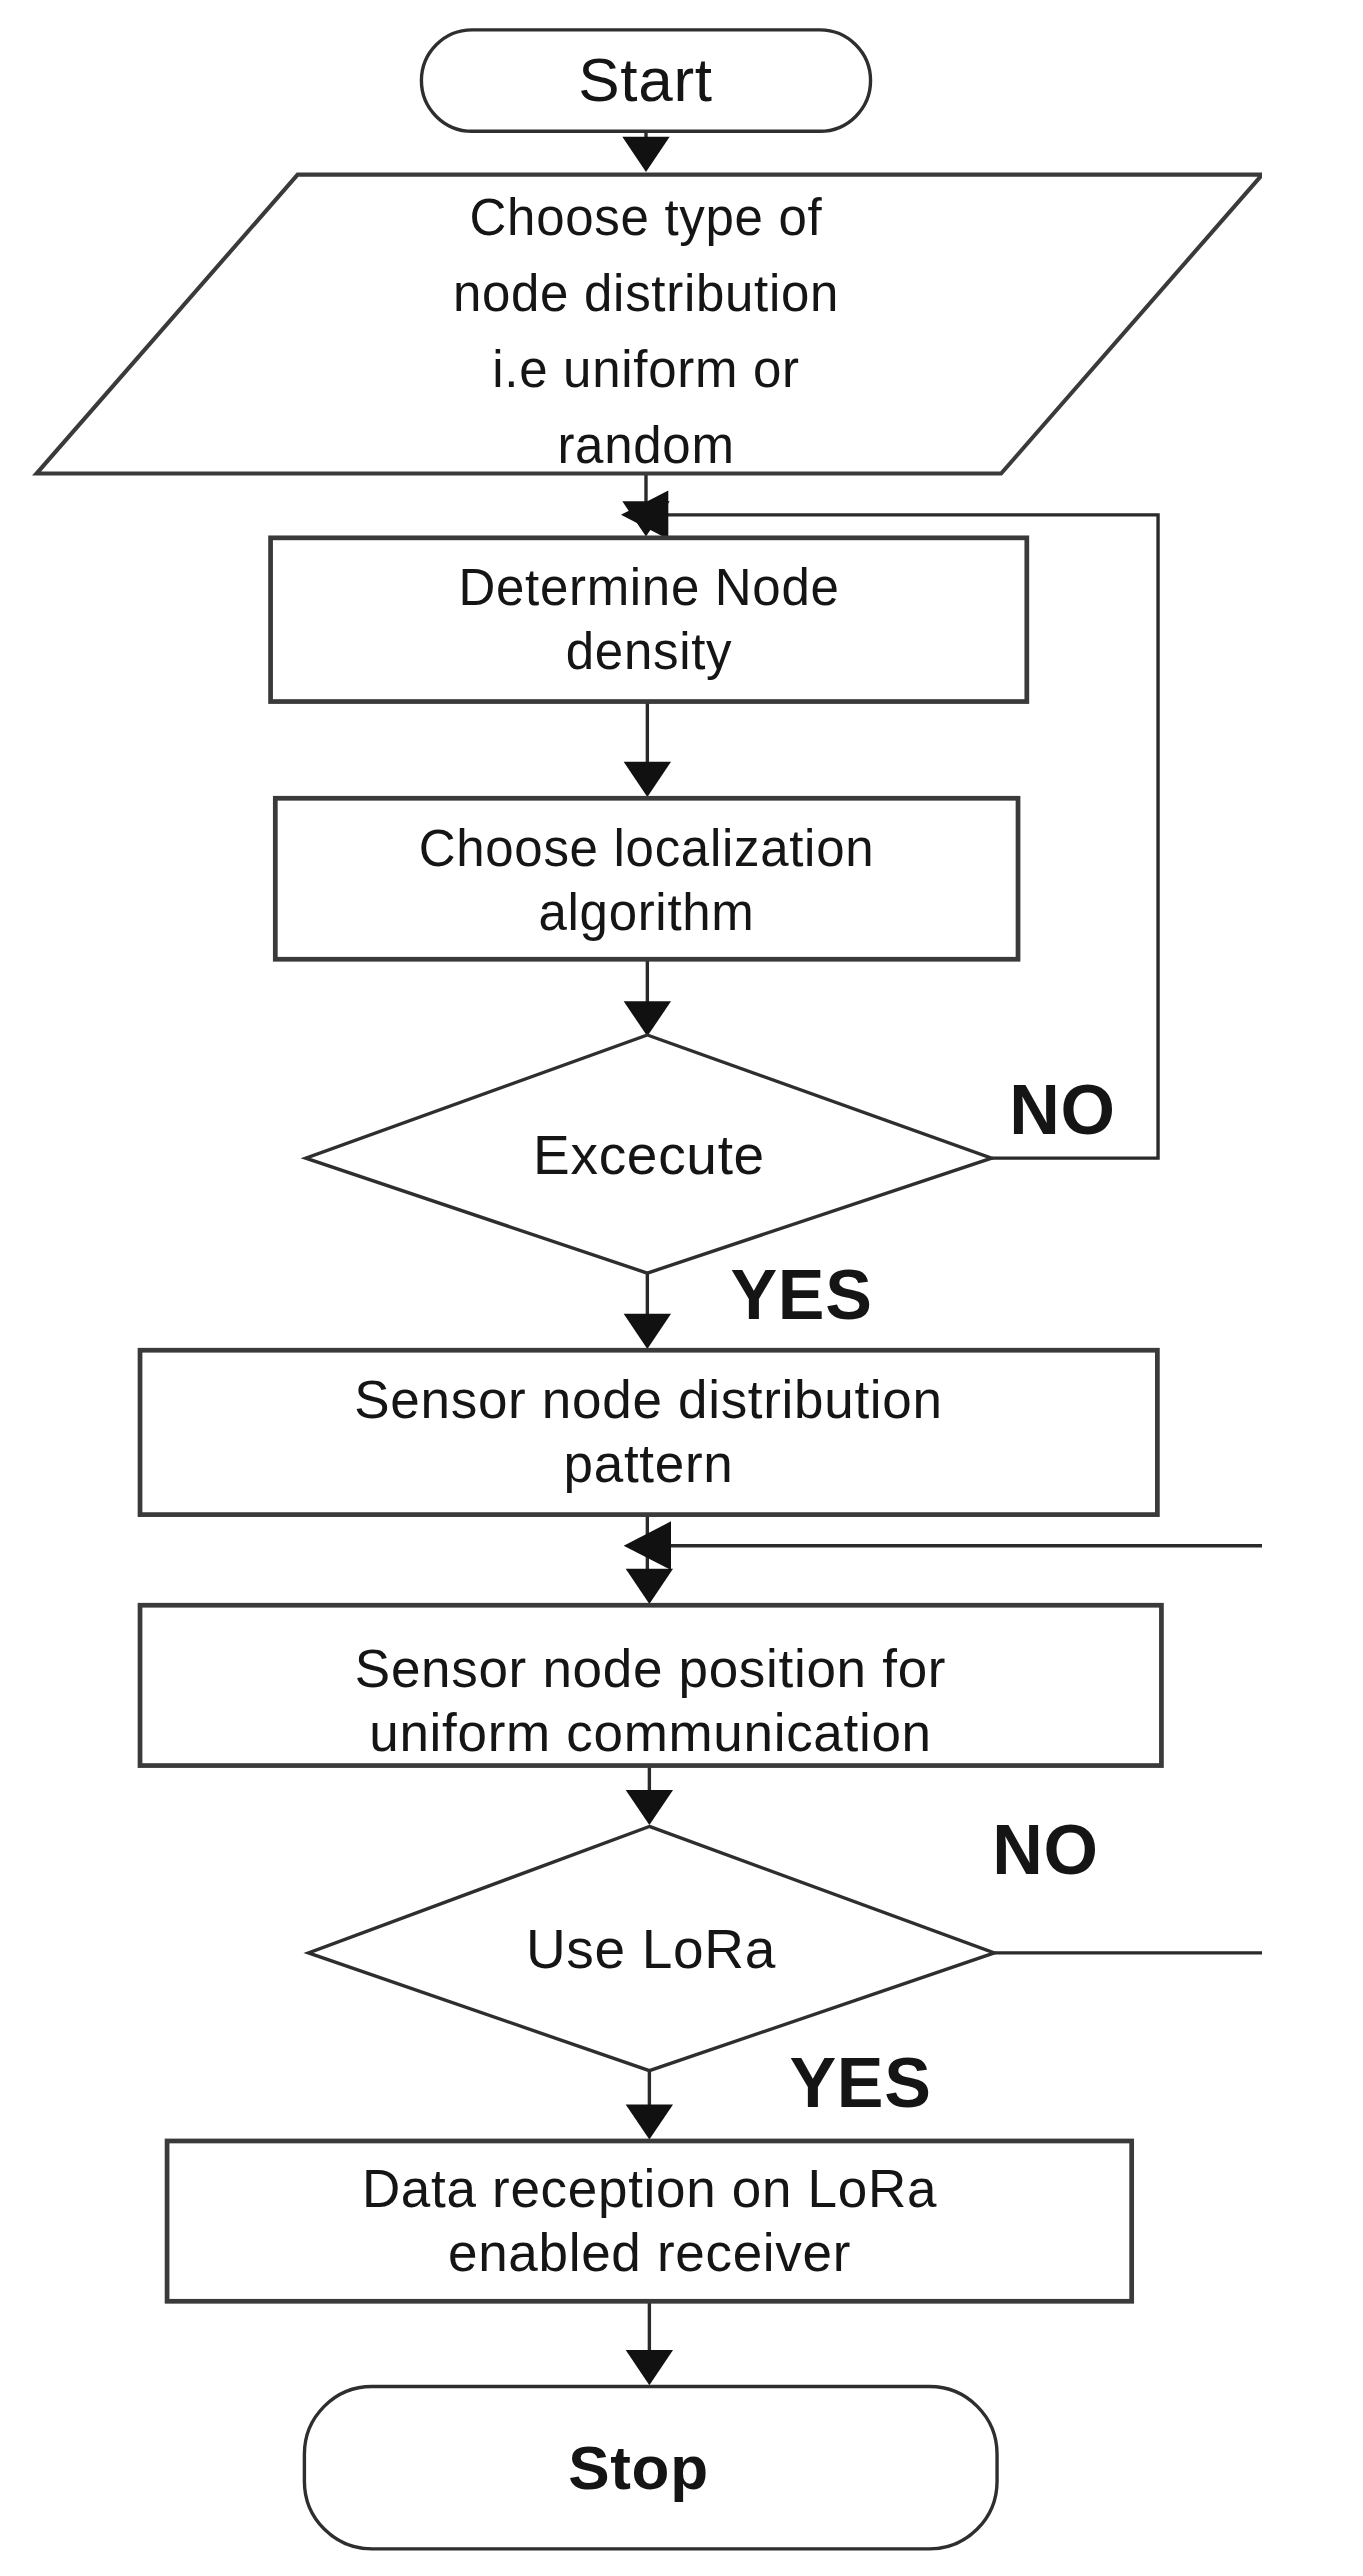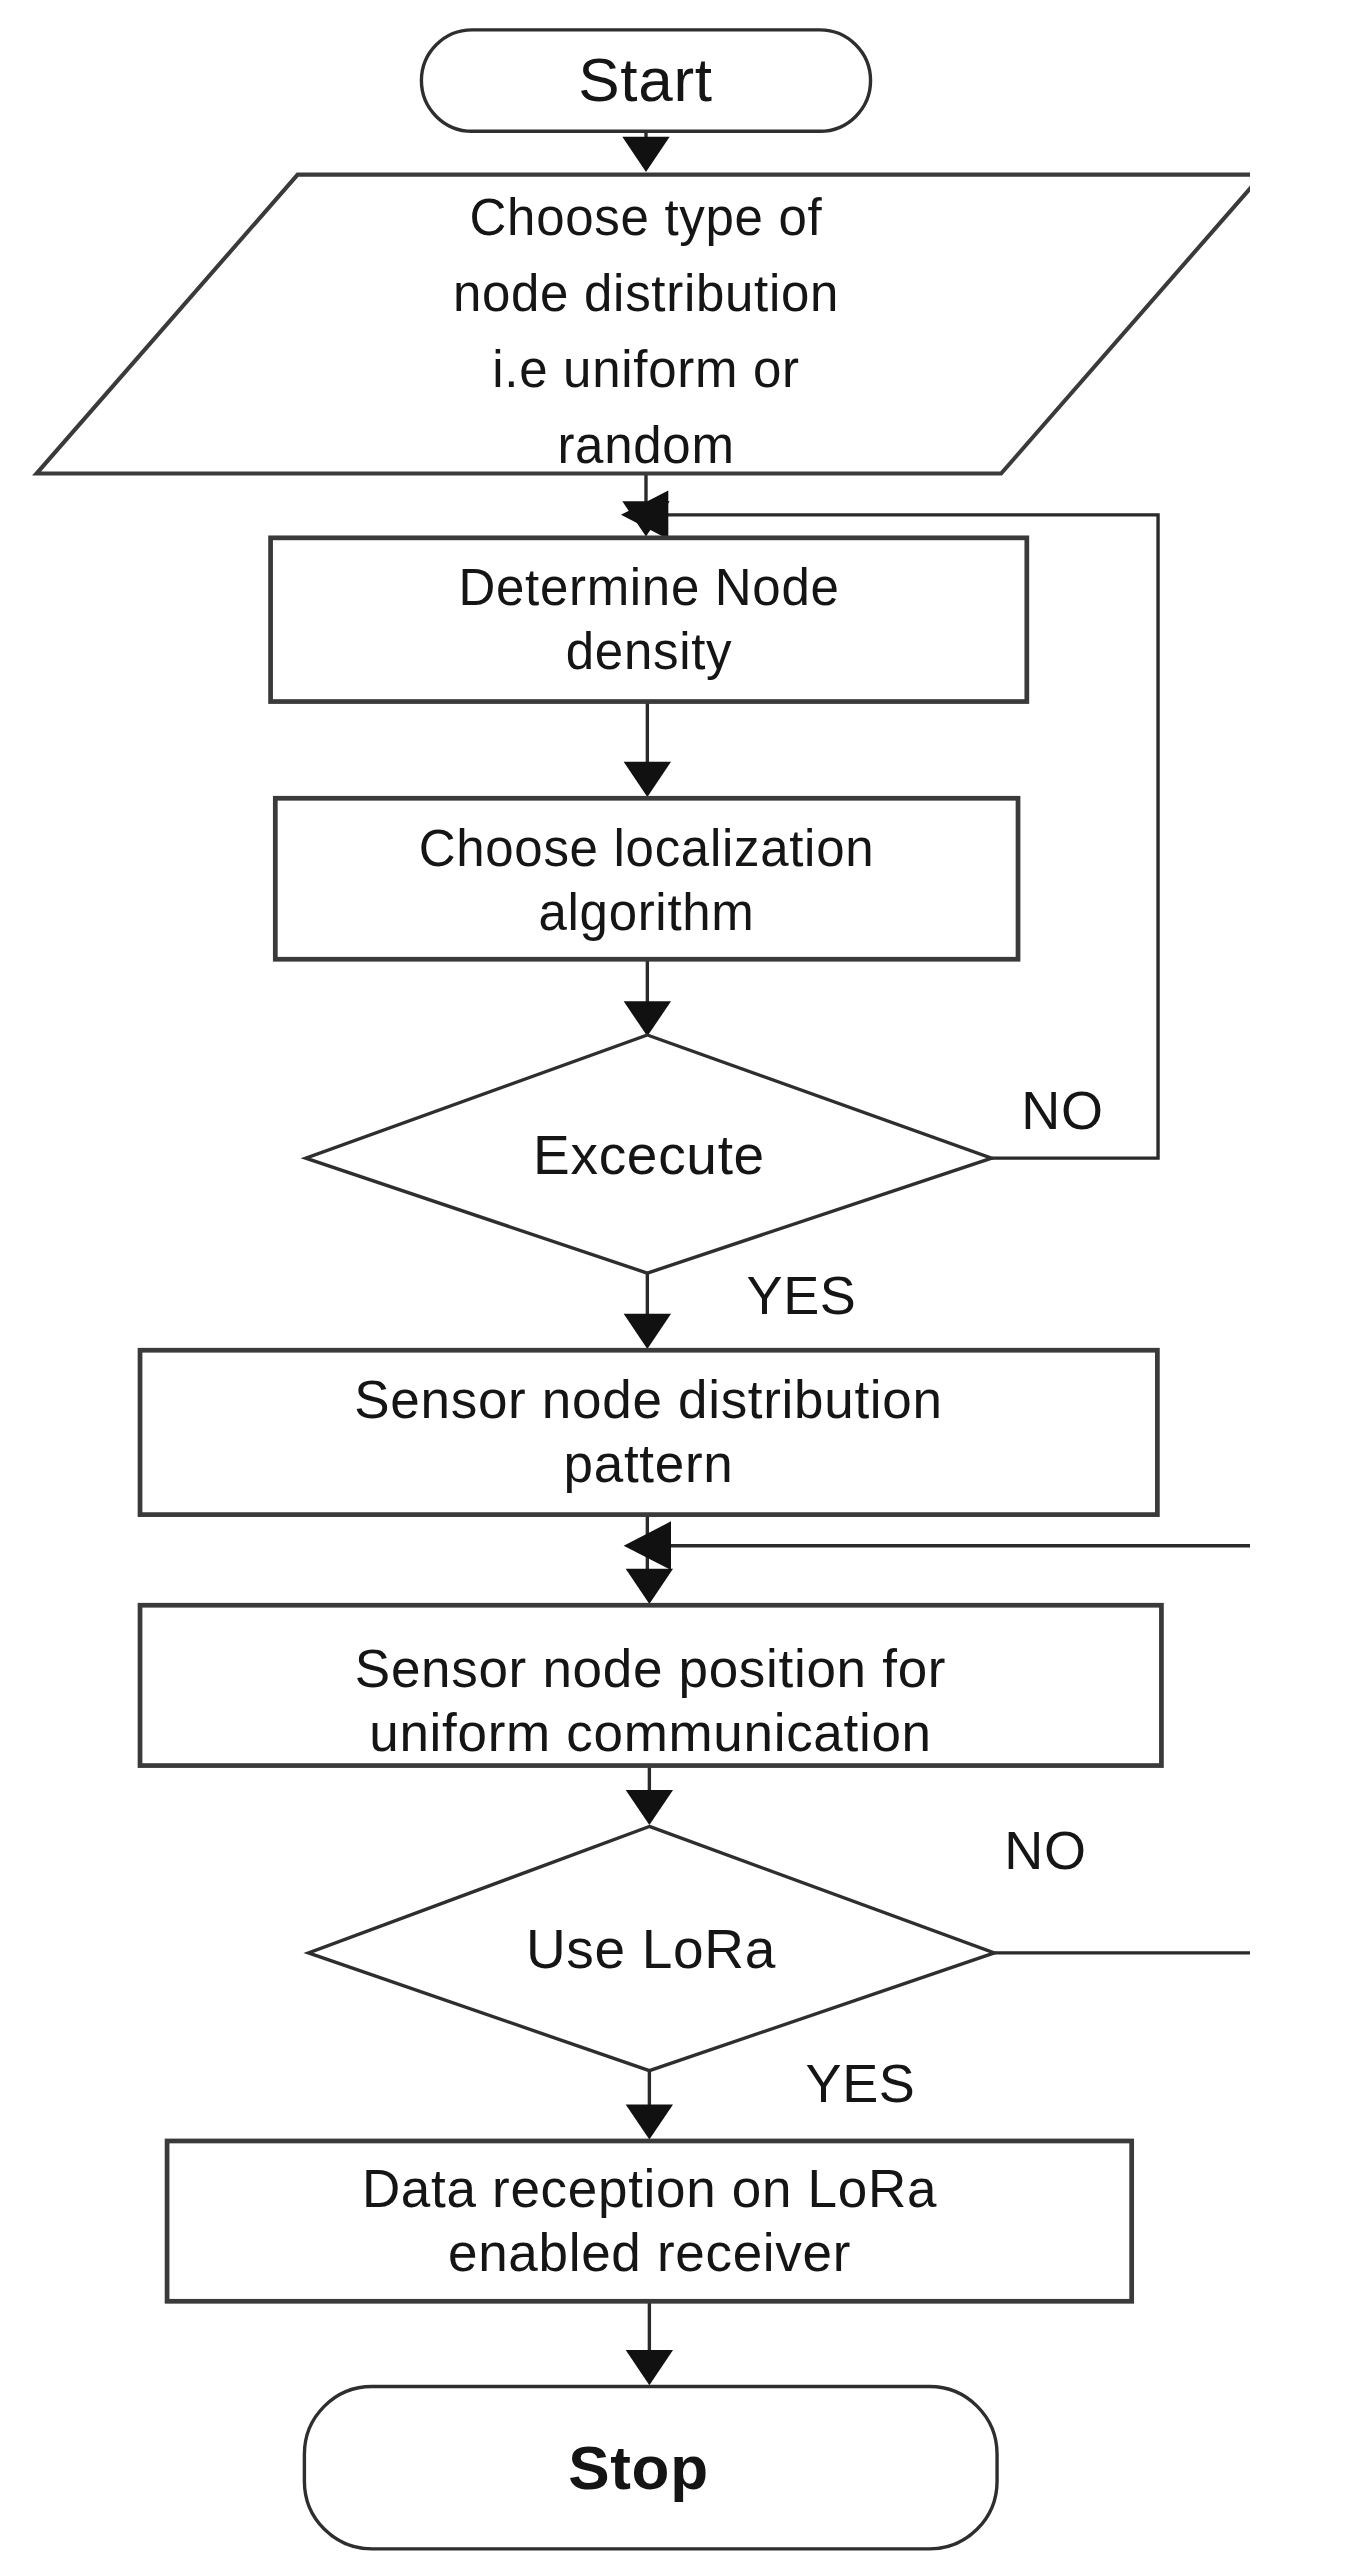--- a/index.html
+++ b/index.html
@@ -8,37 +8,38 @@
     background: #ffffff;
   }
   #figure {
     position: relative;
     width: 1250px;
     height: 2576px;
     background: #ffffff;
     font-family: "Liberation Sans", sans-serif;
     color: #151515;
     overflow: hidden;
+    padding-left: 12px;
   }
   #shapes {
     position: absolute;
     left: 0;
     top: 0;
   }
   .lbl {
     position: absolute;
     text-align: center;
     color: #151515;
     letter-spacing: 0.7px;
     white-space: nowrap;
   }
   .node-text { font-size: 51px; line-height: 64px; }
   .para-text { font-size: 51px; line-height: 76px; }
   .term-text { font-size: 62px; line-height: 62px; }
-  .branch-text { font-size: 54px; line-height: 57px; }
+  .branch-text { font-size: 70px; line-height: 57px; font-weight: bold; }
   .decision-text { font-size: 55px; line-height: 58px; }
 </style>
 </head>
 <body>
 
 <div id="figure">
 
   <svg id="shapes" width="1363" height="2576" viewBox="0 0 2015 3808" fill="none" stroke="#2e2e2e">
 
     <g stroke="#2a2a2a" stroke-width="5">

